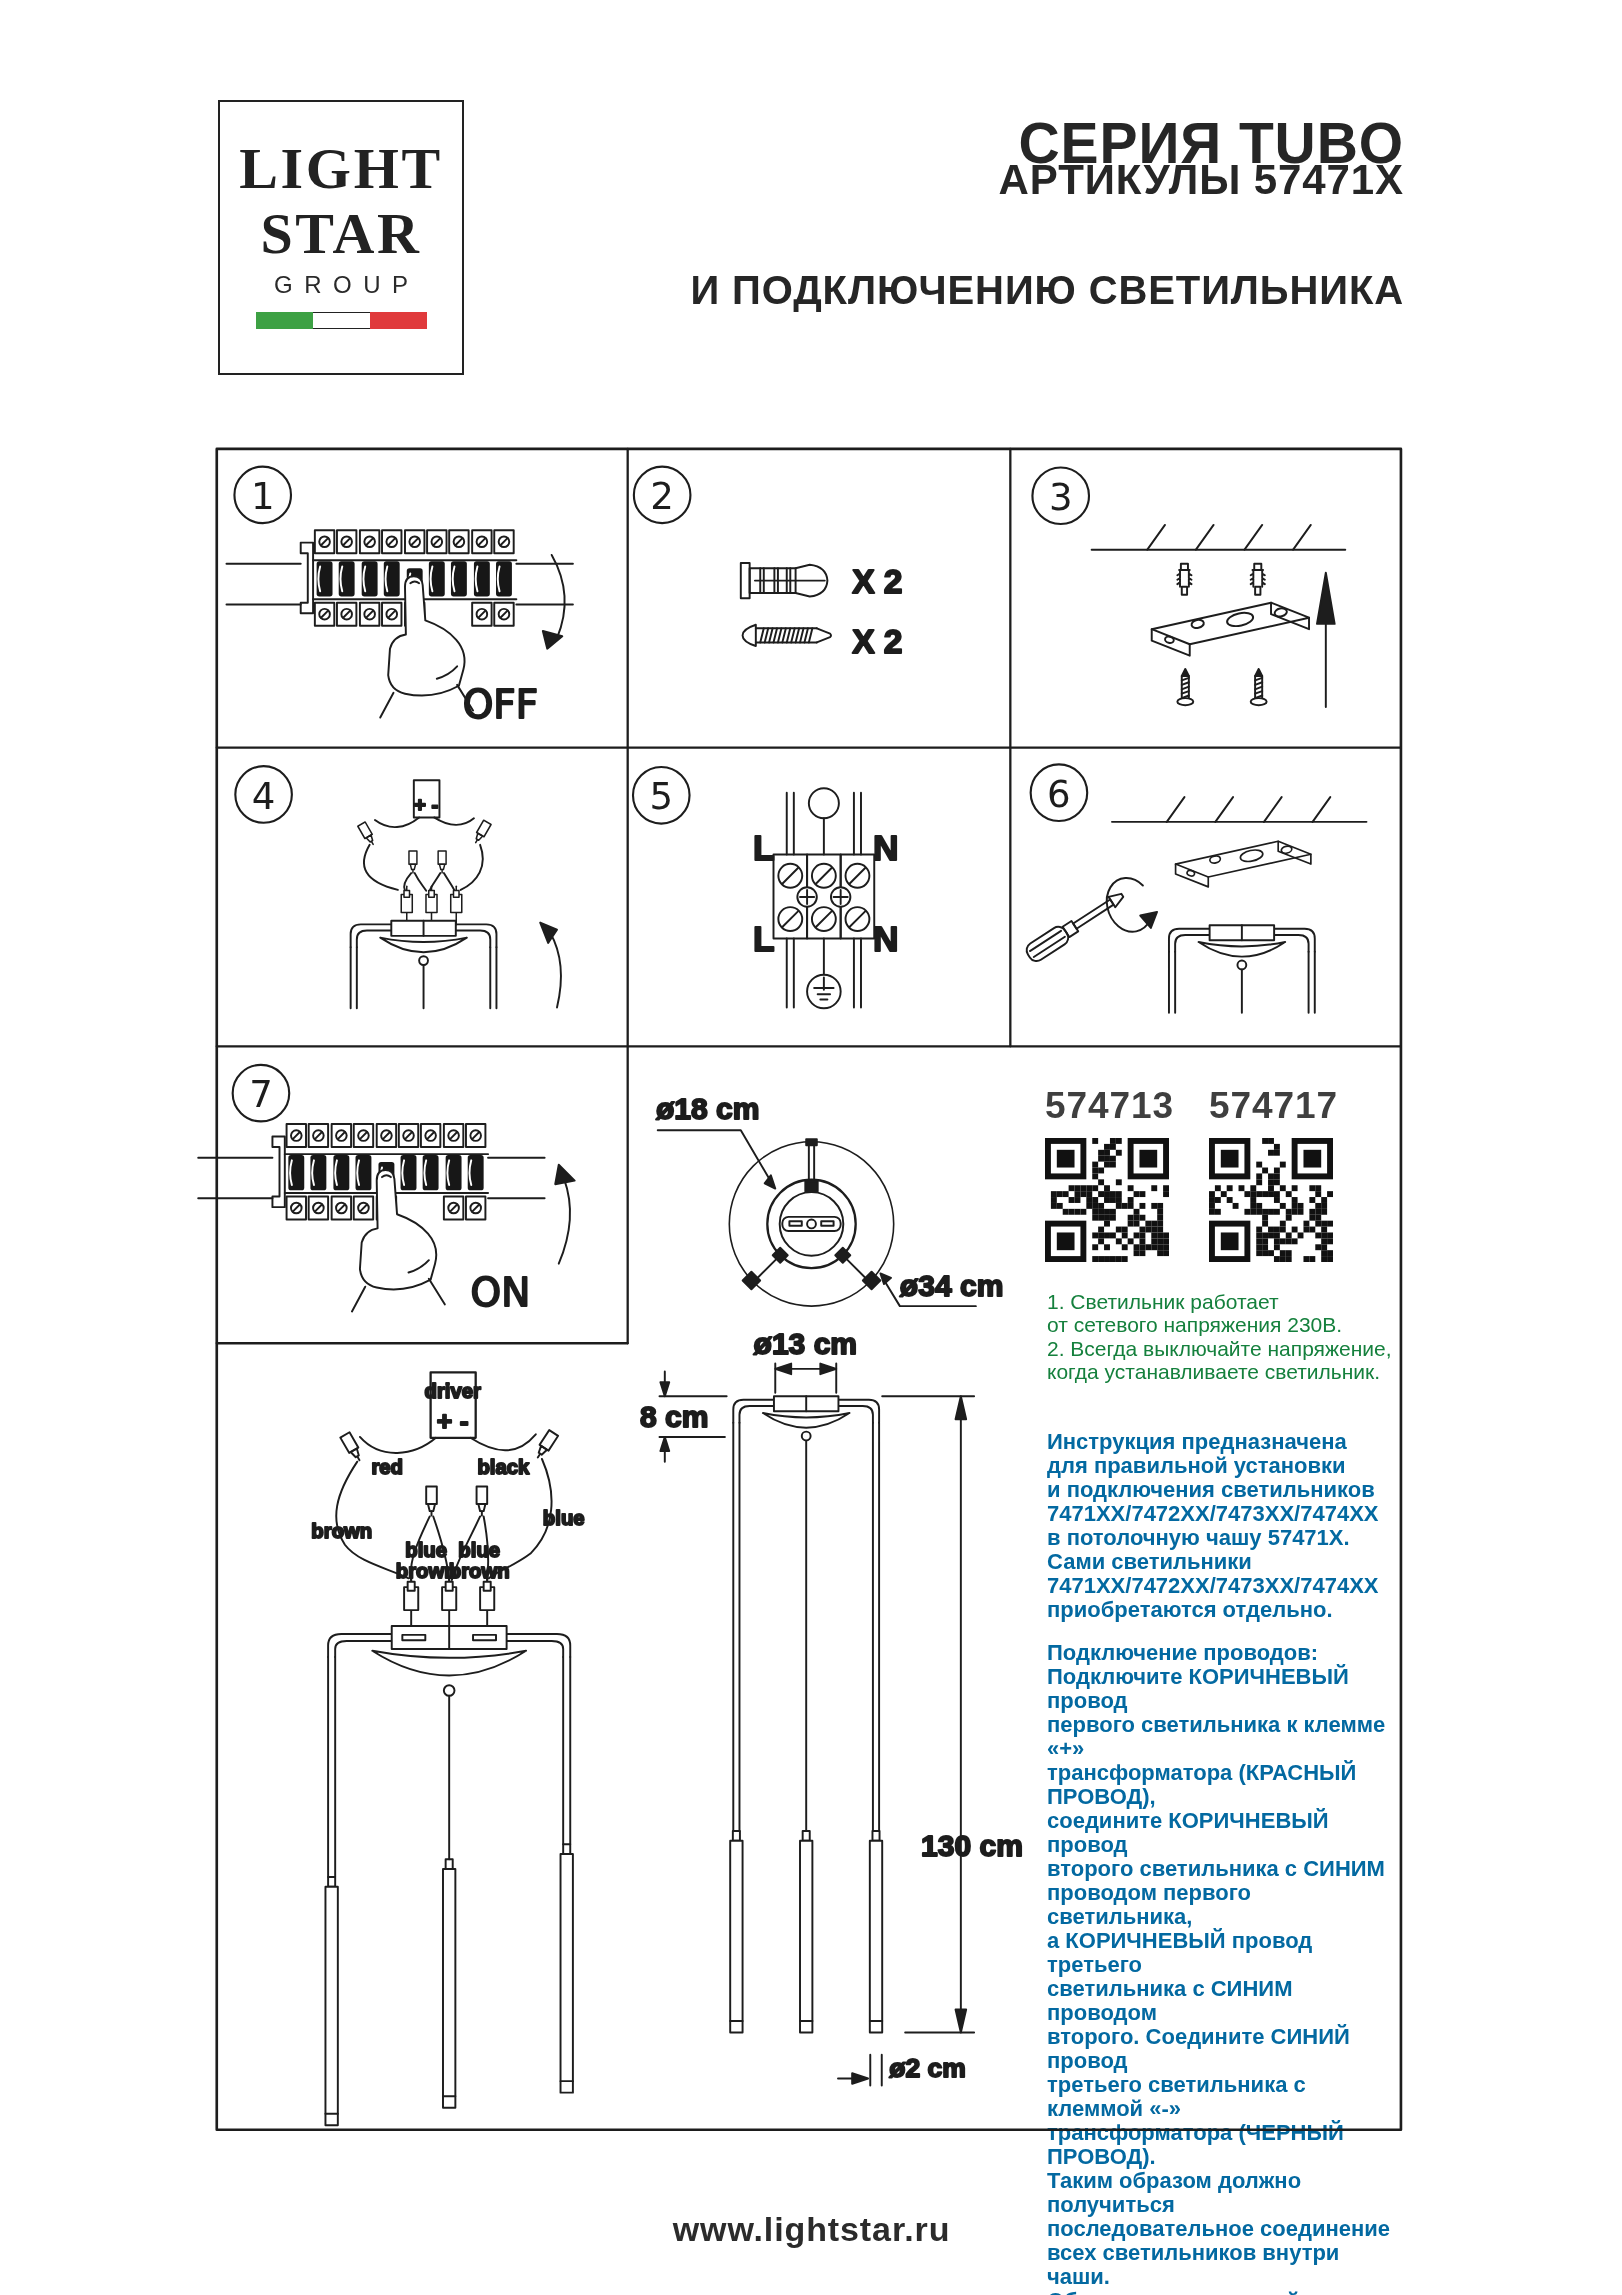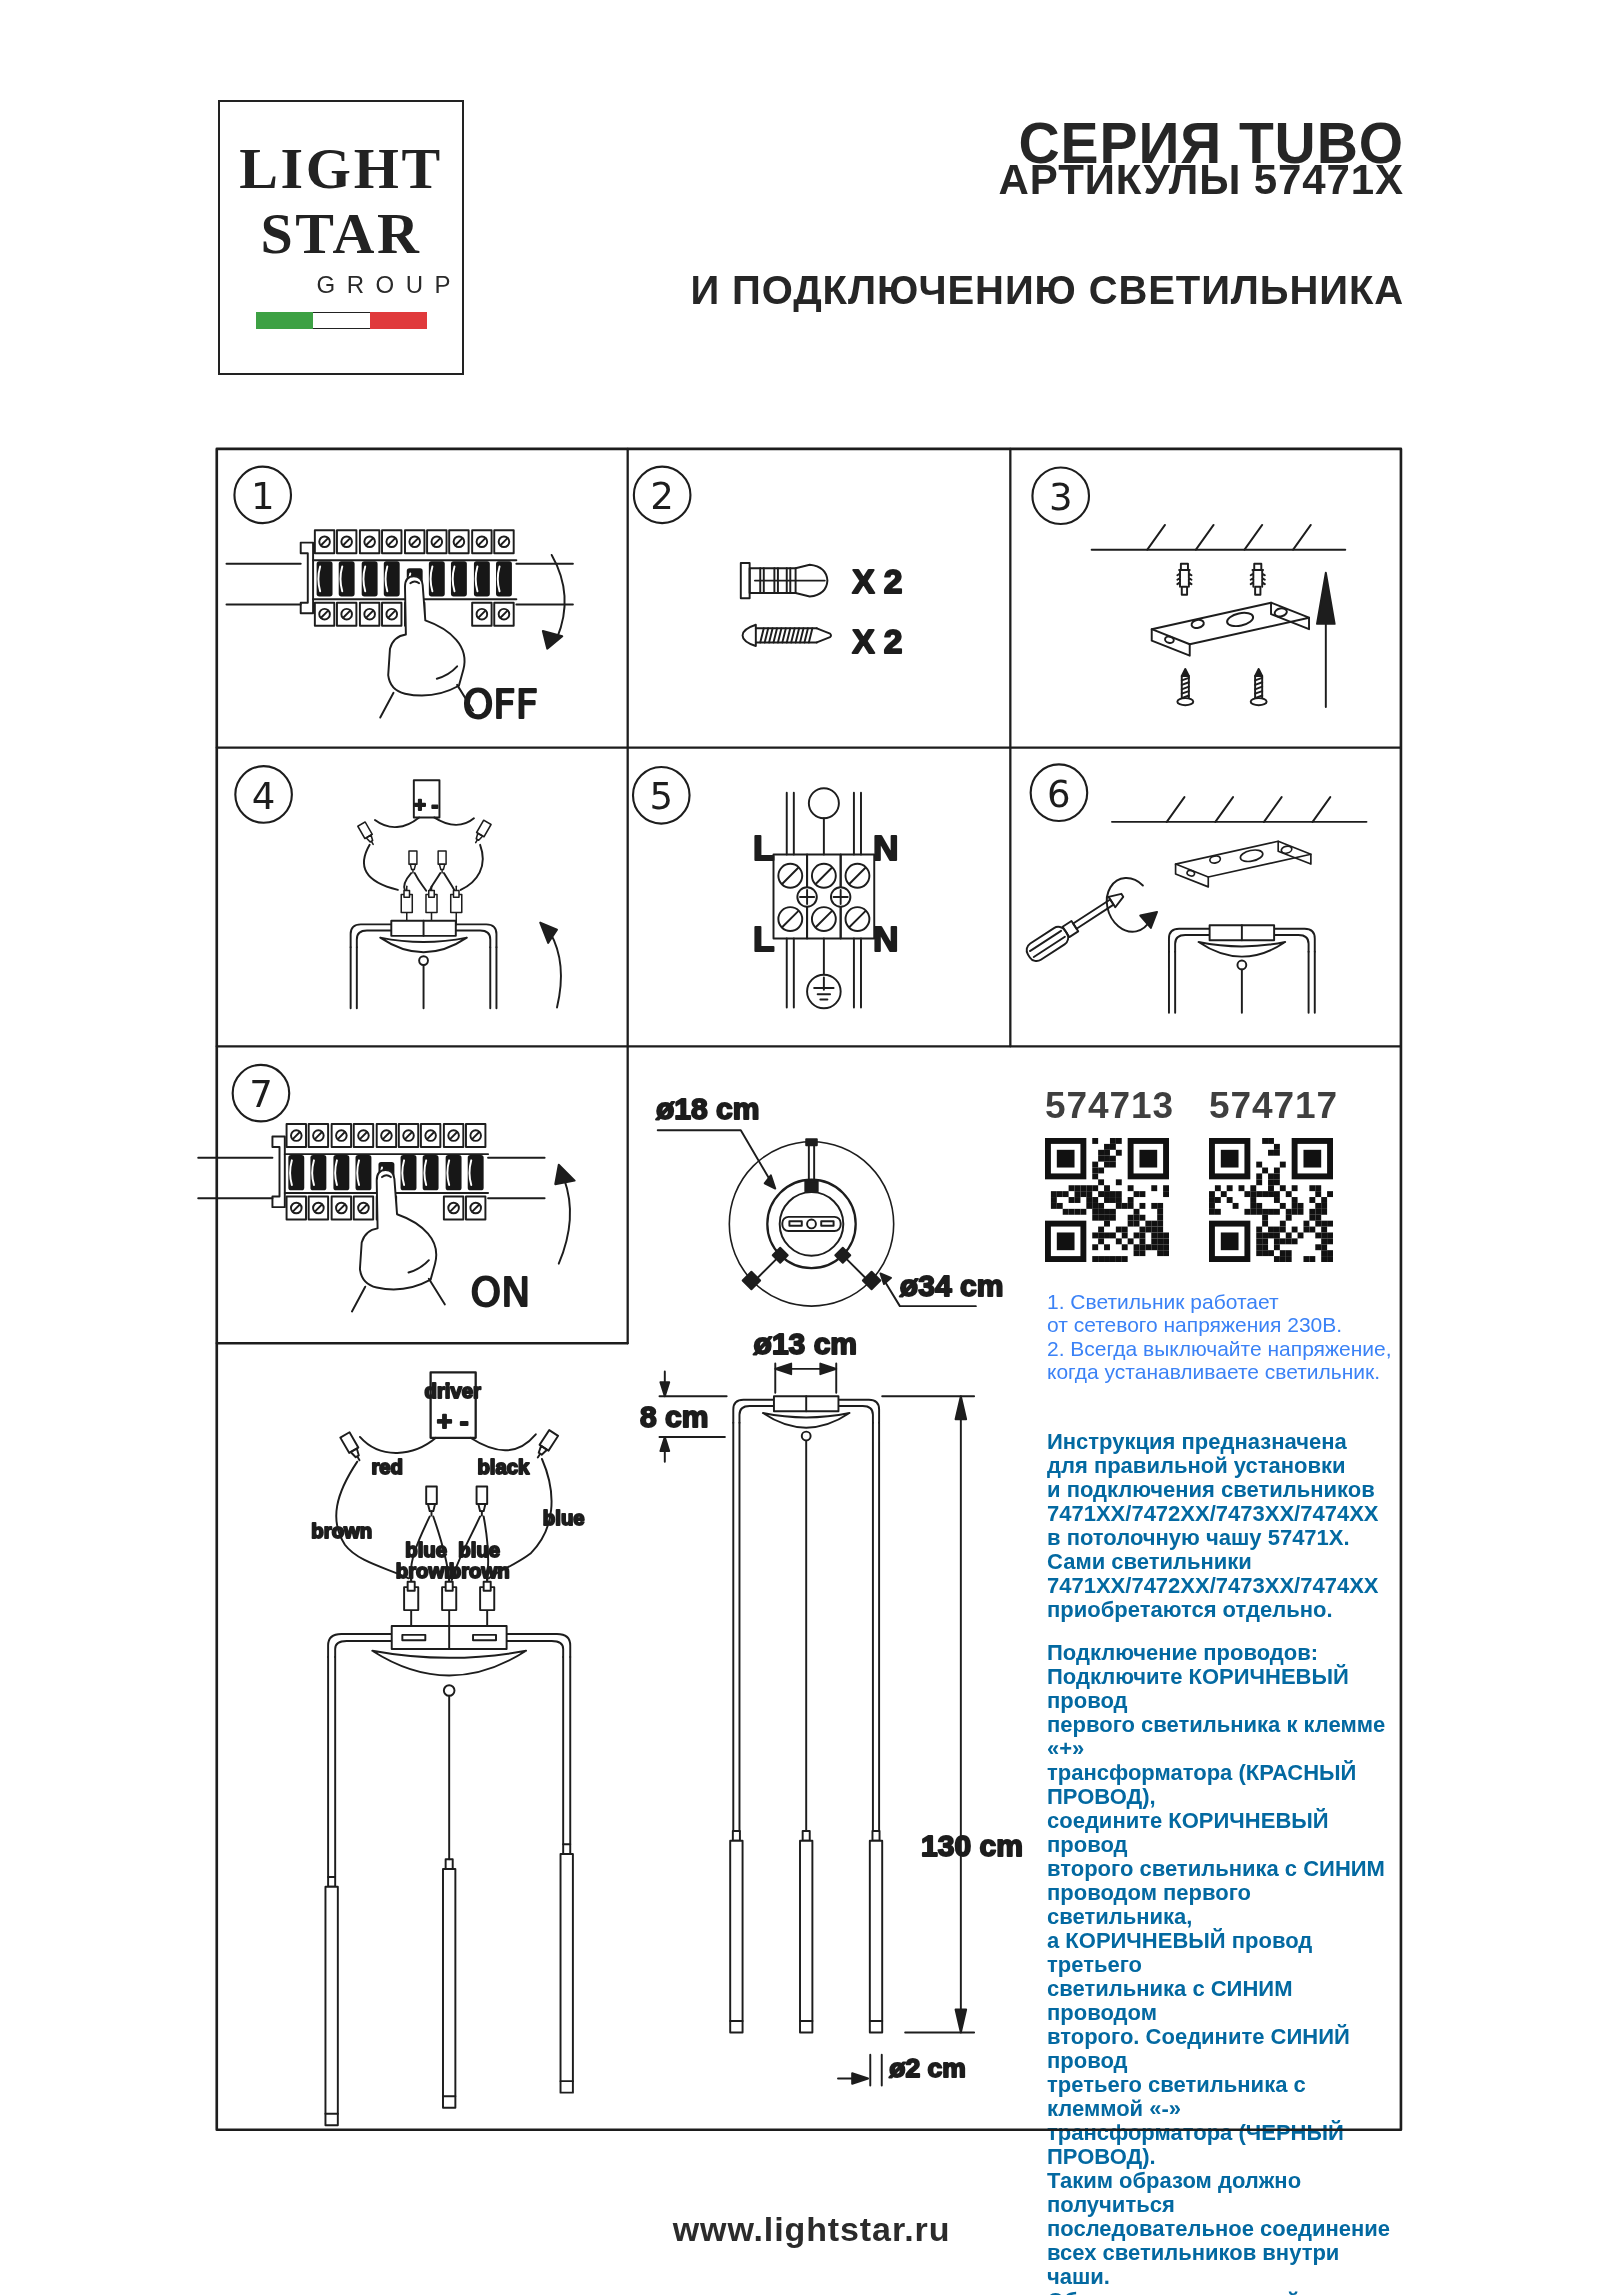--- a/index.html
+++ b/index.html
@@ -2,33 +2,33 @@
 <html style="font-size:14px"><head>
 <meta charset="utf-8">
 <style>
   html,body{margin:0;padding:0;background:#fff;}
   body{width:1623px;height:2295px;position:relative;font-family:"Liberation Sans",sans-serif;color:#1d1d1d;overflow:hidden;}
   .abs{position:absolute;}
   
   .logo-box{left:218px;top:100px;width:246px;height:275px;border:2.7px solid #222;box-sizing:border-box;text-align:center;}
   .logo-word{font-family:"Liberation Serif",serif;font-weight:700;font-size:58px;line-height:65px;letter-spacing:2.7px;color:#222;}
   .logo-word.first{margin-top:34px;}
-  .logo-group{font-size:24px;letter-spacing:11.5px;margin-top:5.3px;color:#2a2a2a;text-indent:11.5px;text-align:right;}
+  .logo-group{font-size:24px;letter-spacing:11.5px;margin-top:5.3px;color:#2a2a2a;text-indent:11.5px;}
   .flag{display:flex;justify-content:center;margin-top:12.4px;height:17px;}
   .flag span{width:57px;height:17px;display:block;}
   .flag .w{border-top:1.8px solid #222;border-bottom:1.8px solid #222;box-sizing:border-box;}
   
   .hdr{right:219px;text-align:right;font-weight:700;color:#262626;white-space:nowrap;}
   .hdr-series{top:110px;font-size:57px;letter-spacing:0.9px;}
   .hdr-articles{top:156px;font-size:42px;letter-spacing:0.9px;}
   .hdr-title{top:262px;font-size:40px;line-height:57px;letter-spacing:0.9px;}
   
   .qr-label{top:1085px;width:124px;text-align:center;font-weight:700;font-size:37px;color:#3f3f3f;letter-spacing:0.9px;}
   .qr{top:1138px;width:124px;height:124px;}
-  .para{left:1047px;width:352px;white-space:pre-line;color:#3b82f6;}
+  .para{left:1047px;width:352px;white-space:pre-line;color:#15803d;}
   .notes{top:1290px;font-size:21px;line-height:23.4px;}
   .bold-para{font-weight:700;font-size:22px;line-height:24px;color:#0369a1;}
   .purpose{top:1430px;}
   .wiring-text{top:1641px;}
   .footer-url{left:0;right:0;top:2185px;text-align:center;font-weight:700;font-size:34px;color:#2b2b2b;letter-spacing:0.9px;margin-top:25px;}
   svg text{font-family:"Liberation Sans",sans-serif;fill:#1d1d1d;}
   .num{font-size:42px;font-weight:400;font-family:"DejaVu Sans",sans-serif;}
   .onoff{font-size:44px;font-weight:400;font-family:"DejaVu Sans",sans-serif;}
   .t38b{font-size:38px;font-weight:700;}
   .t40b{font-size:40px;font-weight:700;}

